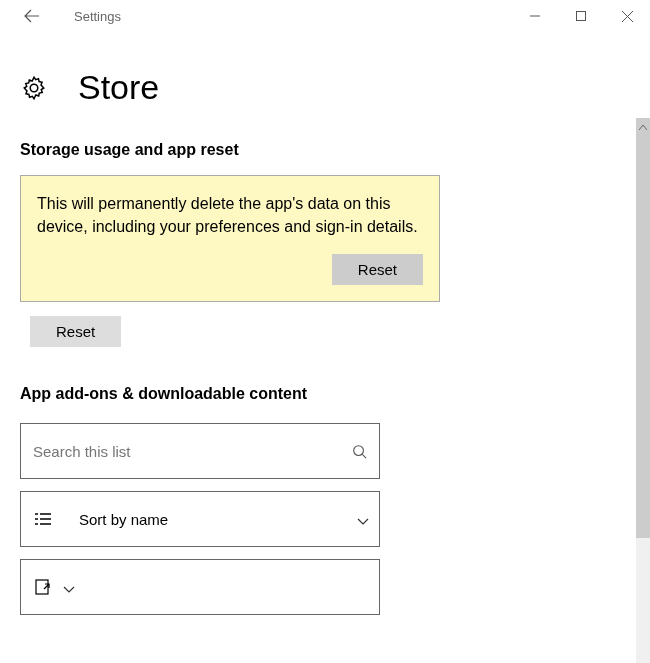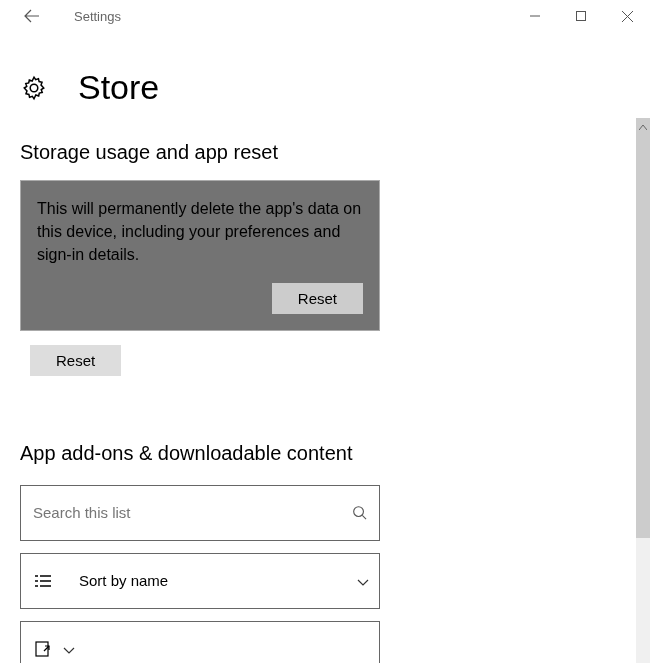--- a/index.html
+++ b/index.html
@@ -86,29 +86,28 @@
     .gear {
       width: 28px;
       height: 28px;
       display:flex;align-items:center;justify-content:center;
     }
     .page-title {
       font-size: 34px;
       font-weight: 300;
     }
     .section-title {
-      font-size: 20px;
-      font-weight: 400;
+      font-size: 16px;
+      font-weight: 700;
       margin-bottom: 16px;
-      margin-top: 28px;
     }
     .callout {
       border: 1px solid #aaa;
-      background: #737373;
-      width: 360px;
+      background: #fef9c3;
+      width: 420px;
       padding: 16px 16px 16px 16px;
       margin-bottom: 14px;
     }
     .callout-text {
       font-size: 16px;
       line-height: 1.45;
       color: #000;
       margin-bottom: 16px;
     }
     .callout-actions {

